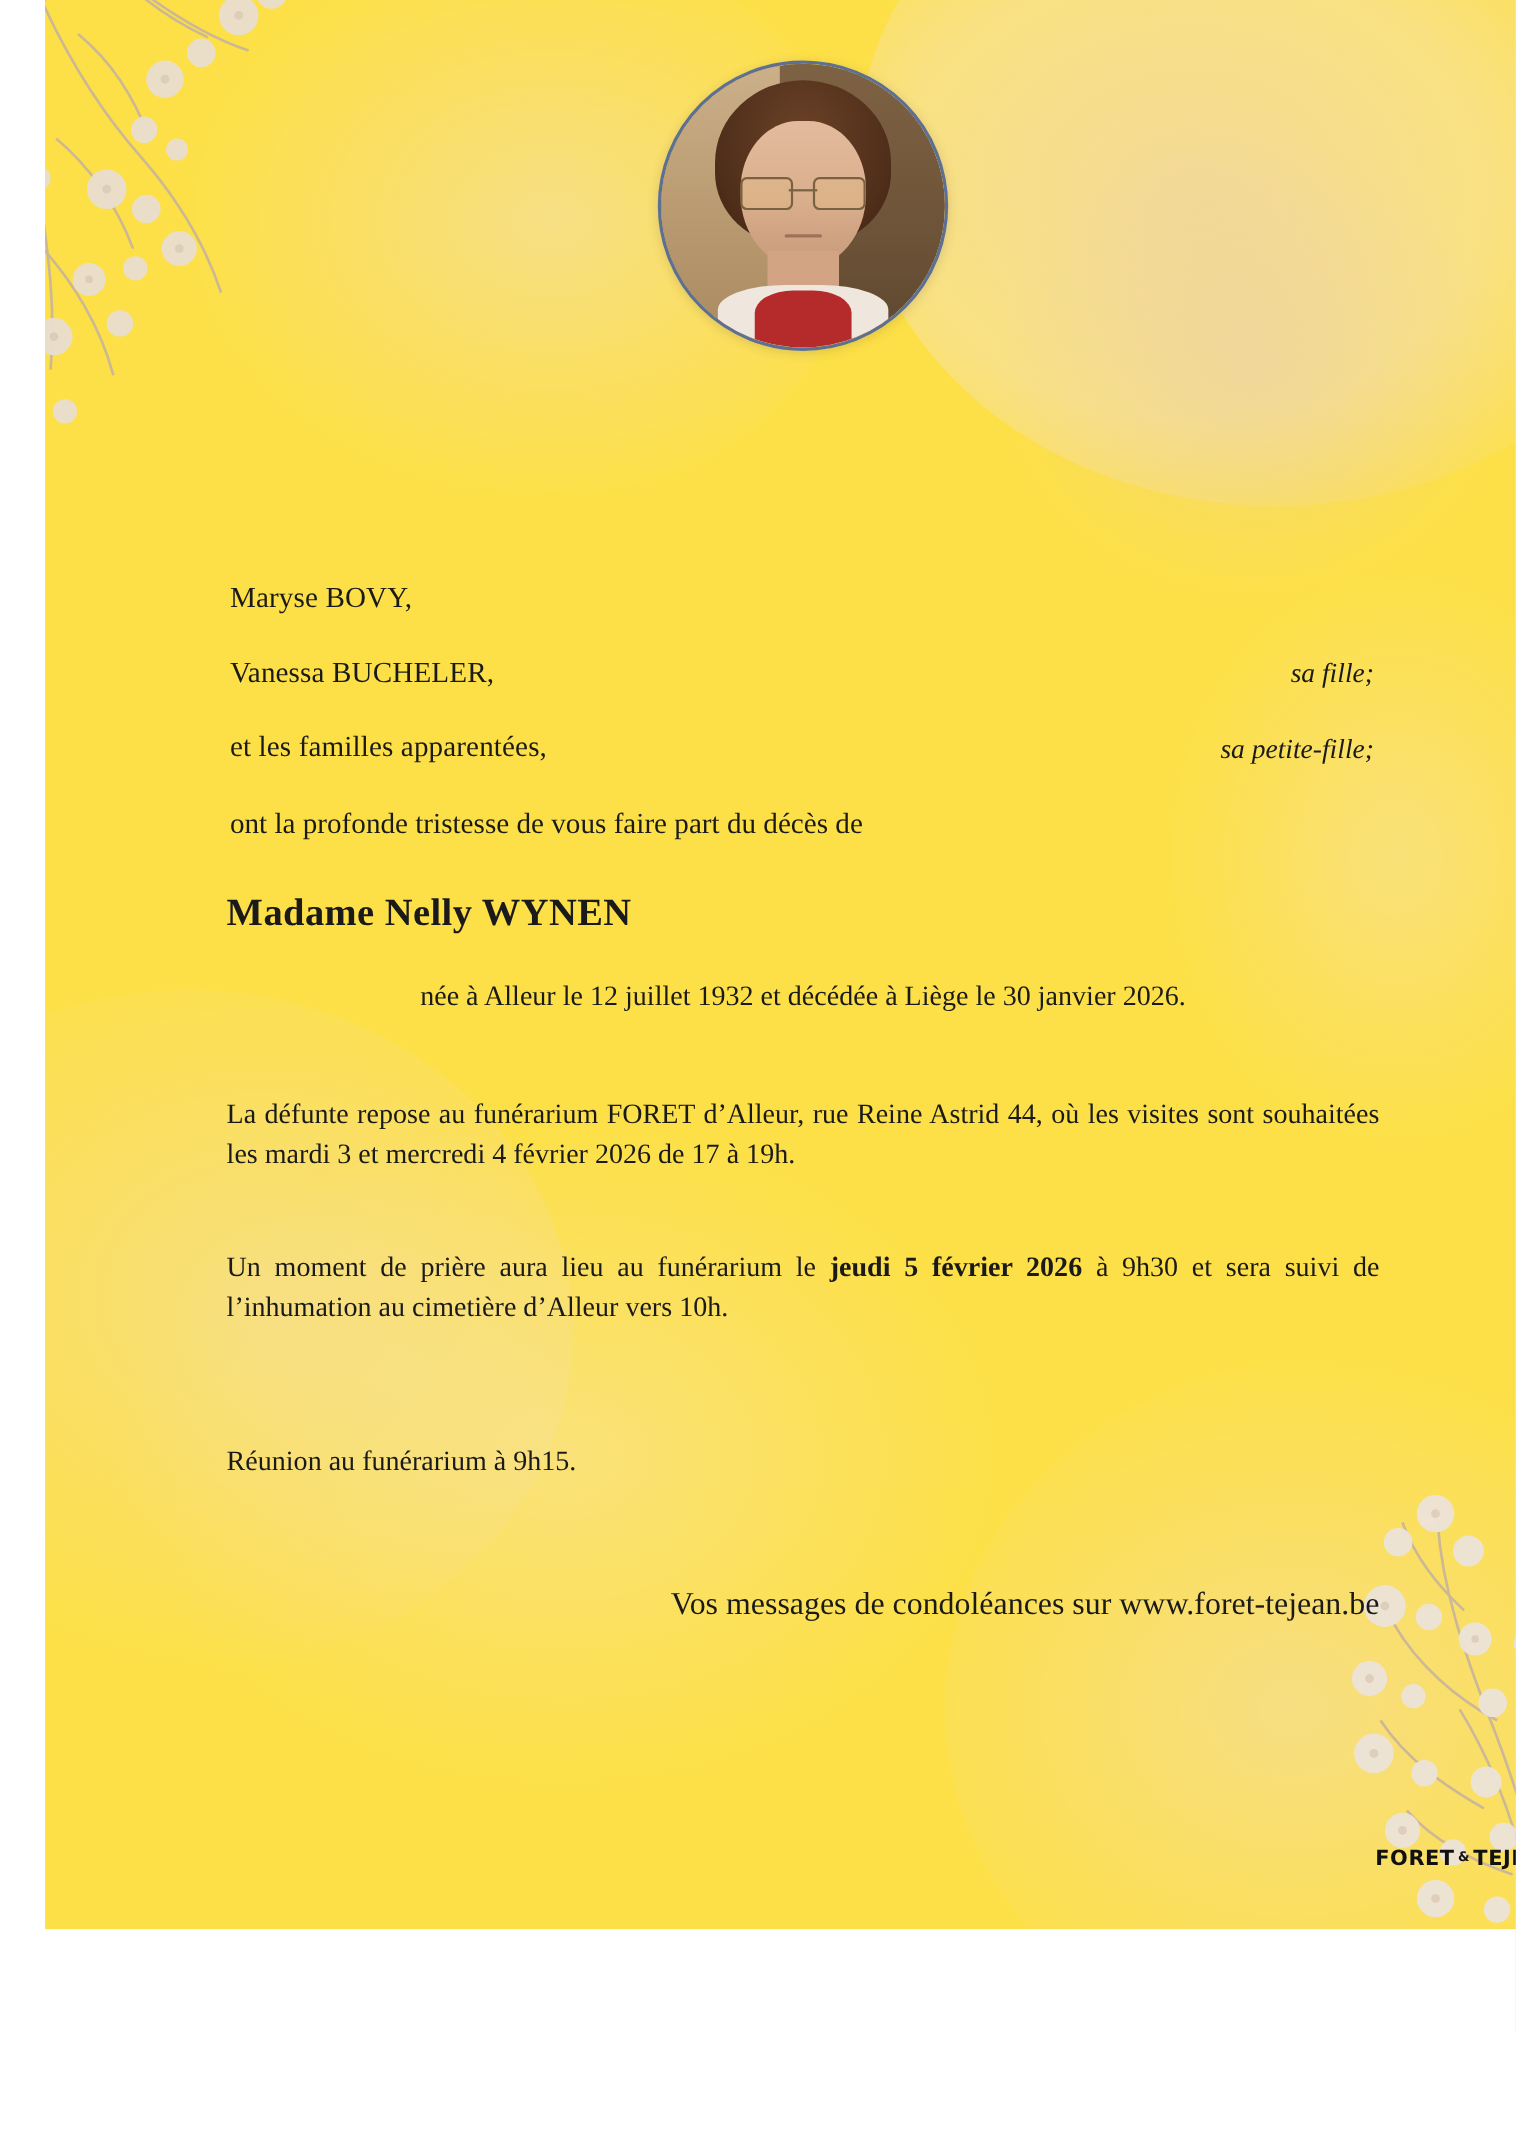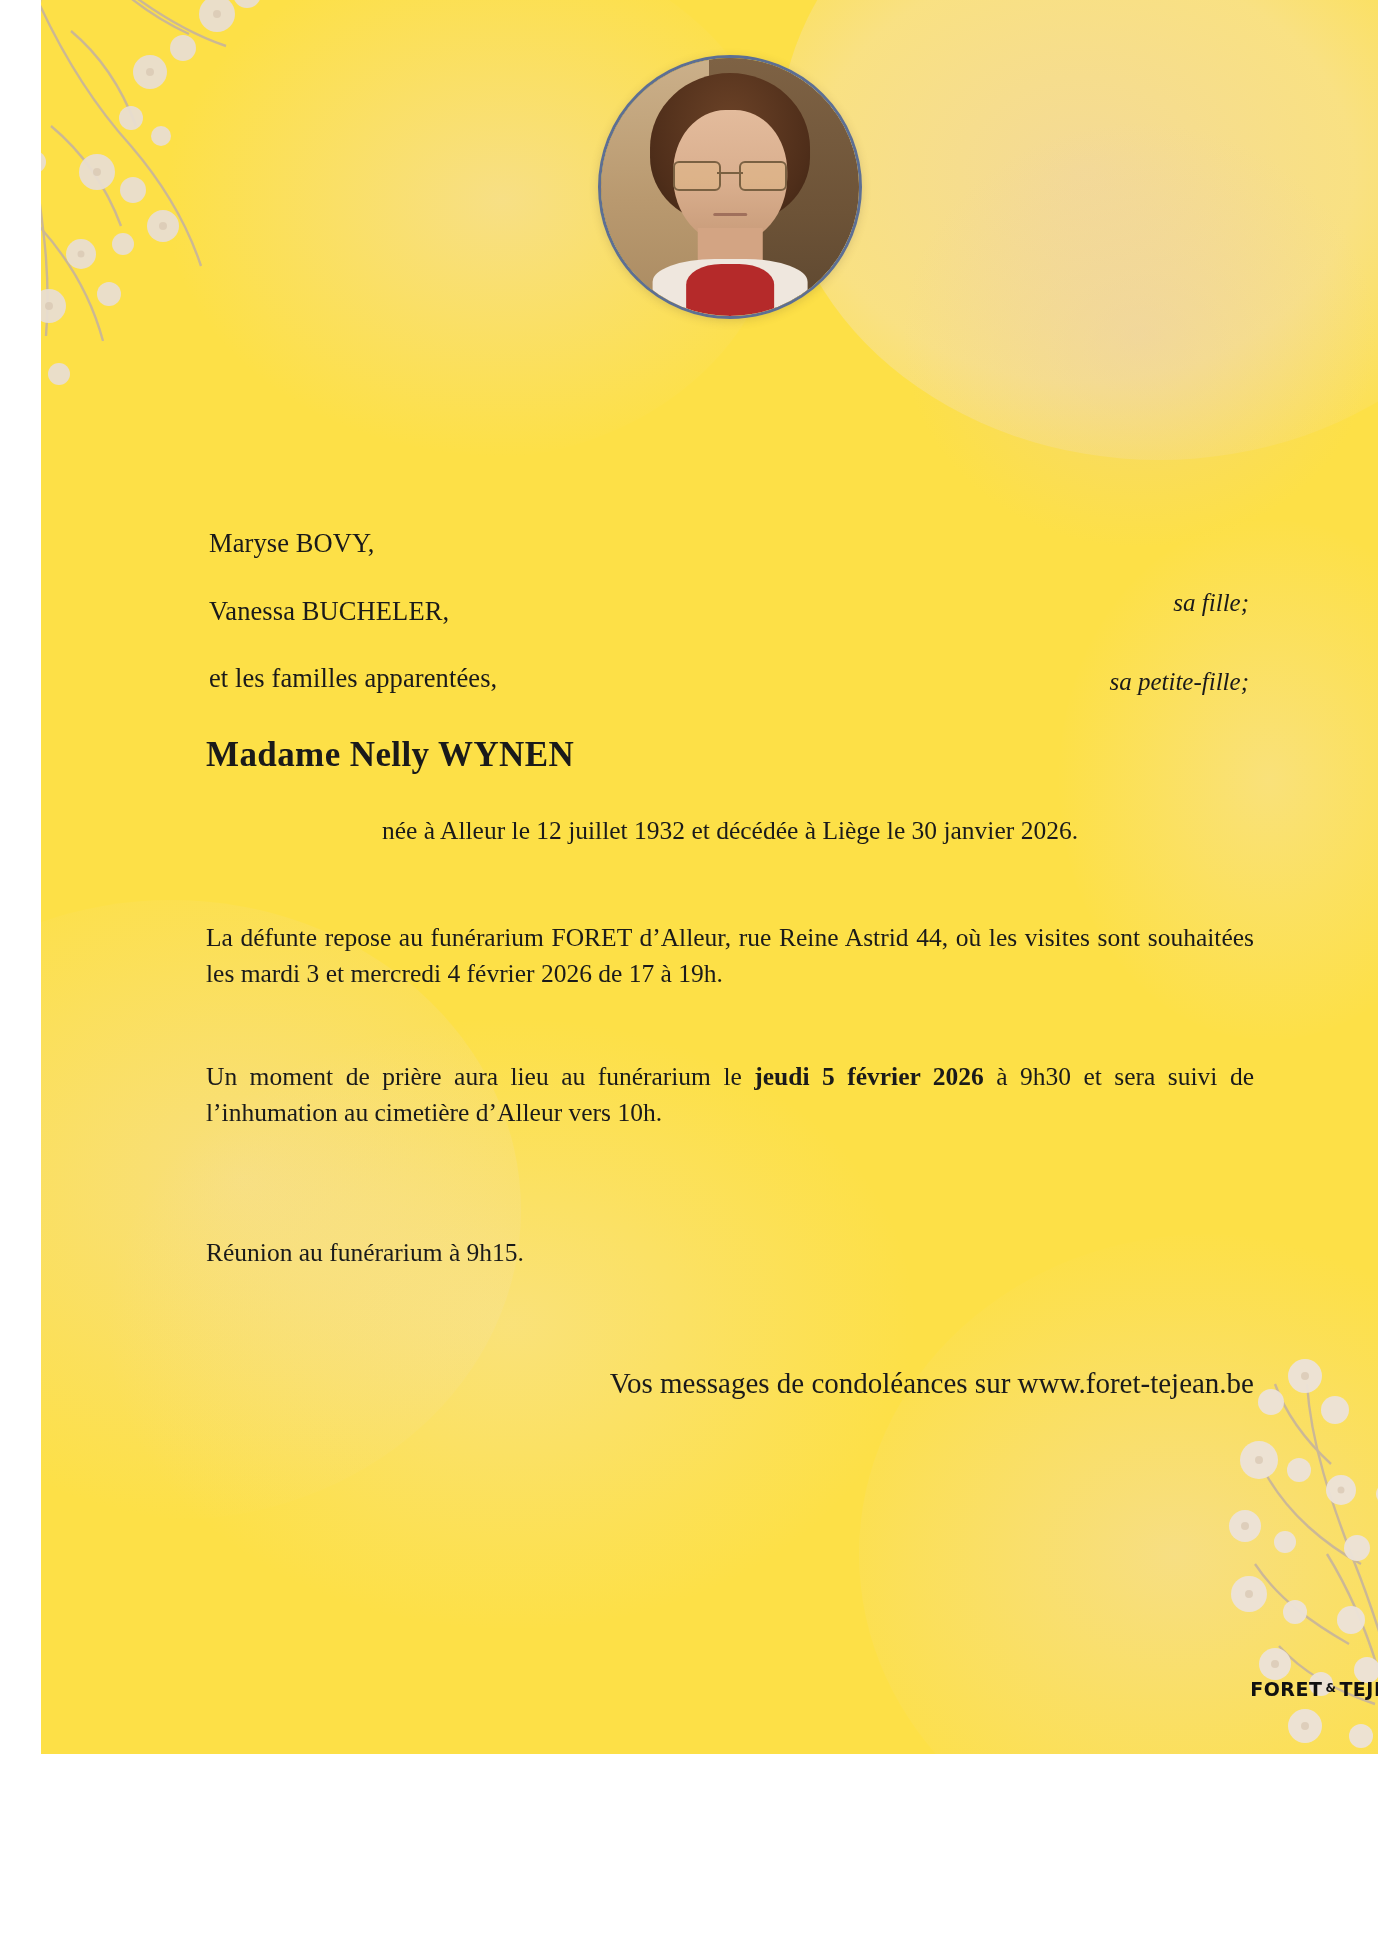--- a/index.html
+++ b/index.html
@@ -126,21 +126,21 @@
     line-height: 1;
     margin: 0 0 41px 3px;
     letter-spacing: 0.1px;
   }
   .rel-right {
     position: absolute;
     right: 170px;
     font-style: italic;
     font-size: 25px;
   }
-  .rel-1 { top: 59px; }
+  .rel-1 { top: 69px; }
   .rel-2 { top: 138px; }
 
   .announce {
     font-size: 26.5px;
     margin: 0 0 44px 3px;
   }
   .name-block {
     text-align: left;
     margin: 0 0 10px 0;
   }
@@ -313,20 +313,21 @@
 
   <div class="content">
 
     <div class="family-line">Maryse BOVY,</div>
     <div class="family-line">Vanessa BUCHELER,</div>
     <div class="family-line">et les familles apparentées,</div>
 
     <div class="rel-right rel-1">sa fille;</div>
     <div class="rel-right rel-2">sa petite-fille;</div>
 
+    <div class="announce">ont la profonde tristesse de vous faire part du décès de</div>
 
     <div class="name-block">
       <div class="name-main">Madame Nelly WYNEN</div>
     </div>
 
     <div class="birth-line">née à Alleur le 12 juillet 1932 et décédée à Liège le 30 janvier 2026.</div>
 
     <p class="para p-repose">La défunte repose au funérarium FORET d’Alleur, rue Reine Astrid 44, où les visites sont souhaitées les mardi 3 et mercredi 4 février 2026 de 17 à 19h.</p>
 
     <p class="para p-priere"><span>Un moment de prière aura lieu au funérarium le </span><b>jeudi 5 février 2026</b><span> à 9h30 et sera suivi de l’inhumation au cimetière d’Alleur vers 10h.</span></p>

